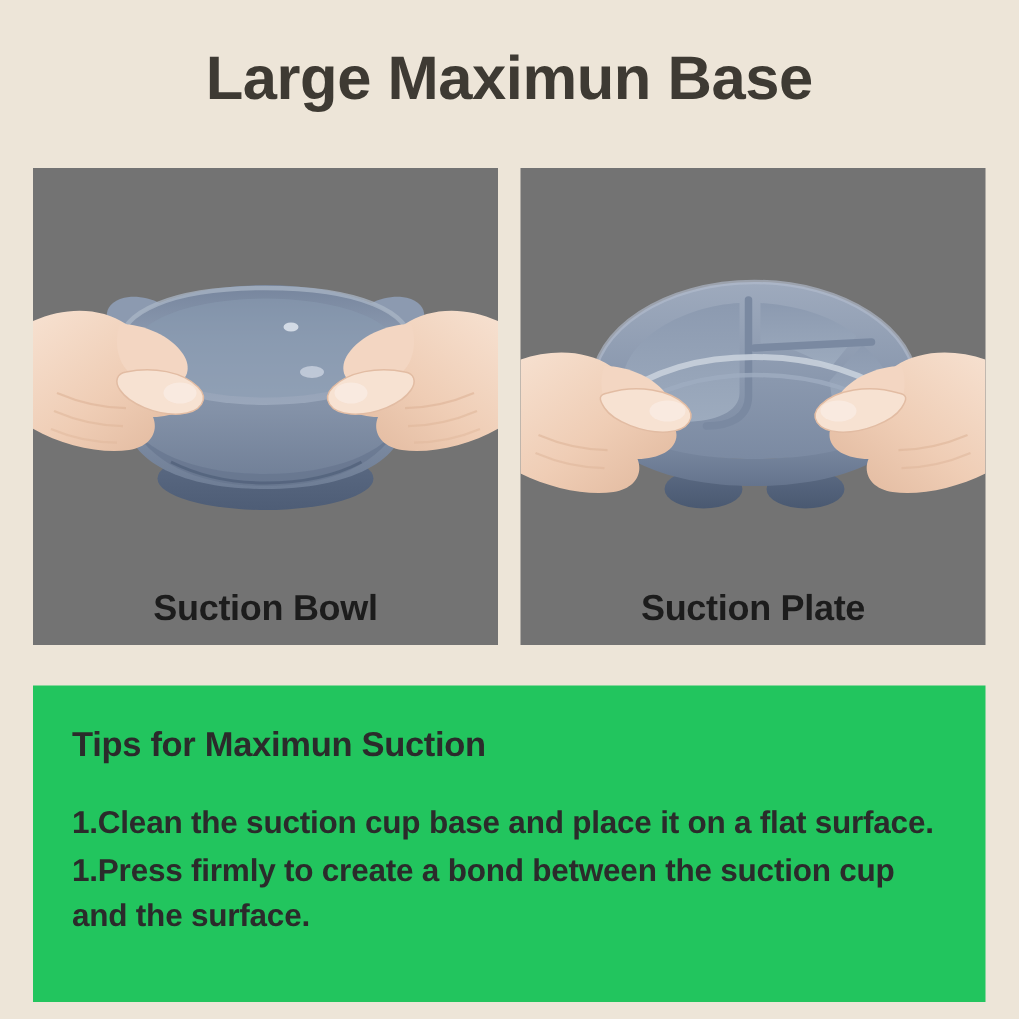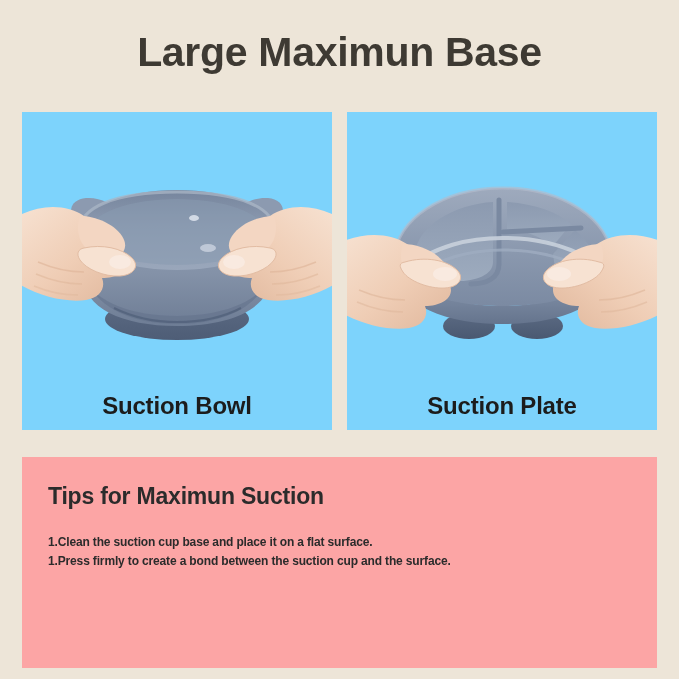--- a/index.html
+++ b/index.html
@@ -35,21 +35,21 @@
     top: 112px;
     left: 22px;
     width: 635px;
     height: 318px;
     display: flex;
     justify-content: space-between;
   }
   .panel {
     width: 310px;
     height: 318px;
-    background: #7dd3fc;
+    background: #737373;
     position: relative;
     overflow: hidden;
   }
   .panel-figure {
     position: absolute;
     top: 0;
     left: 0;
     width: 310px;
     height: 270px;
   }
@@ -65,38 +65,38 @@
     letter-spacing: -0.2px;
   }
 
   
   .tips-card {
     position: absolute;
     top: 457px;
     left: 22px;
     width: 635px;
     height: 211px;
-    background: #fca5a5;
+    background: #22c55e;
     box-sizing: border-box;
     padding: 26px 28px 0 26px;
   }
   .tips-heading {
     font-size: 23px;
     font-weight: bold;
     color: #2b2b2b;
     margin: 0 0 24px 0;
     letter-spacing: -0.2px;
   }
   .tips-list {
     margin: 0;
     padding: 0;
     list-style: none;
   }
   .tips-item {
-    font-size: 12px;
+    font-size: 21px;
     font-weight: bold;
     color: #2b2b2b;
     line-height: 1.42;
     margin-bottom: 2px;
     letter-spacing: -0.15px;
   }
 </style>
 </head>
 <body>
 

